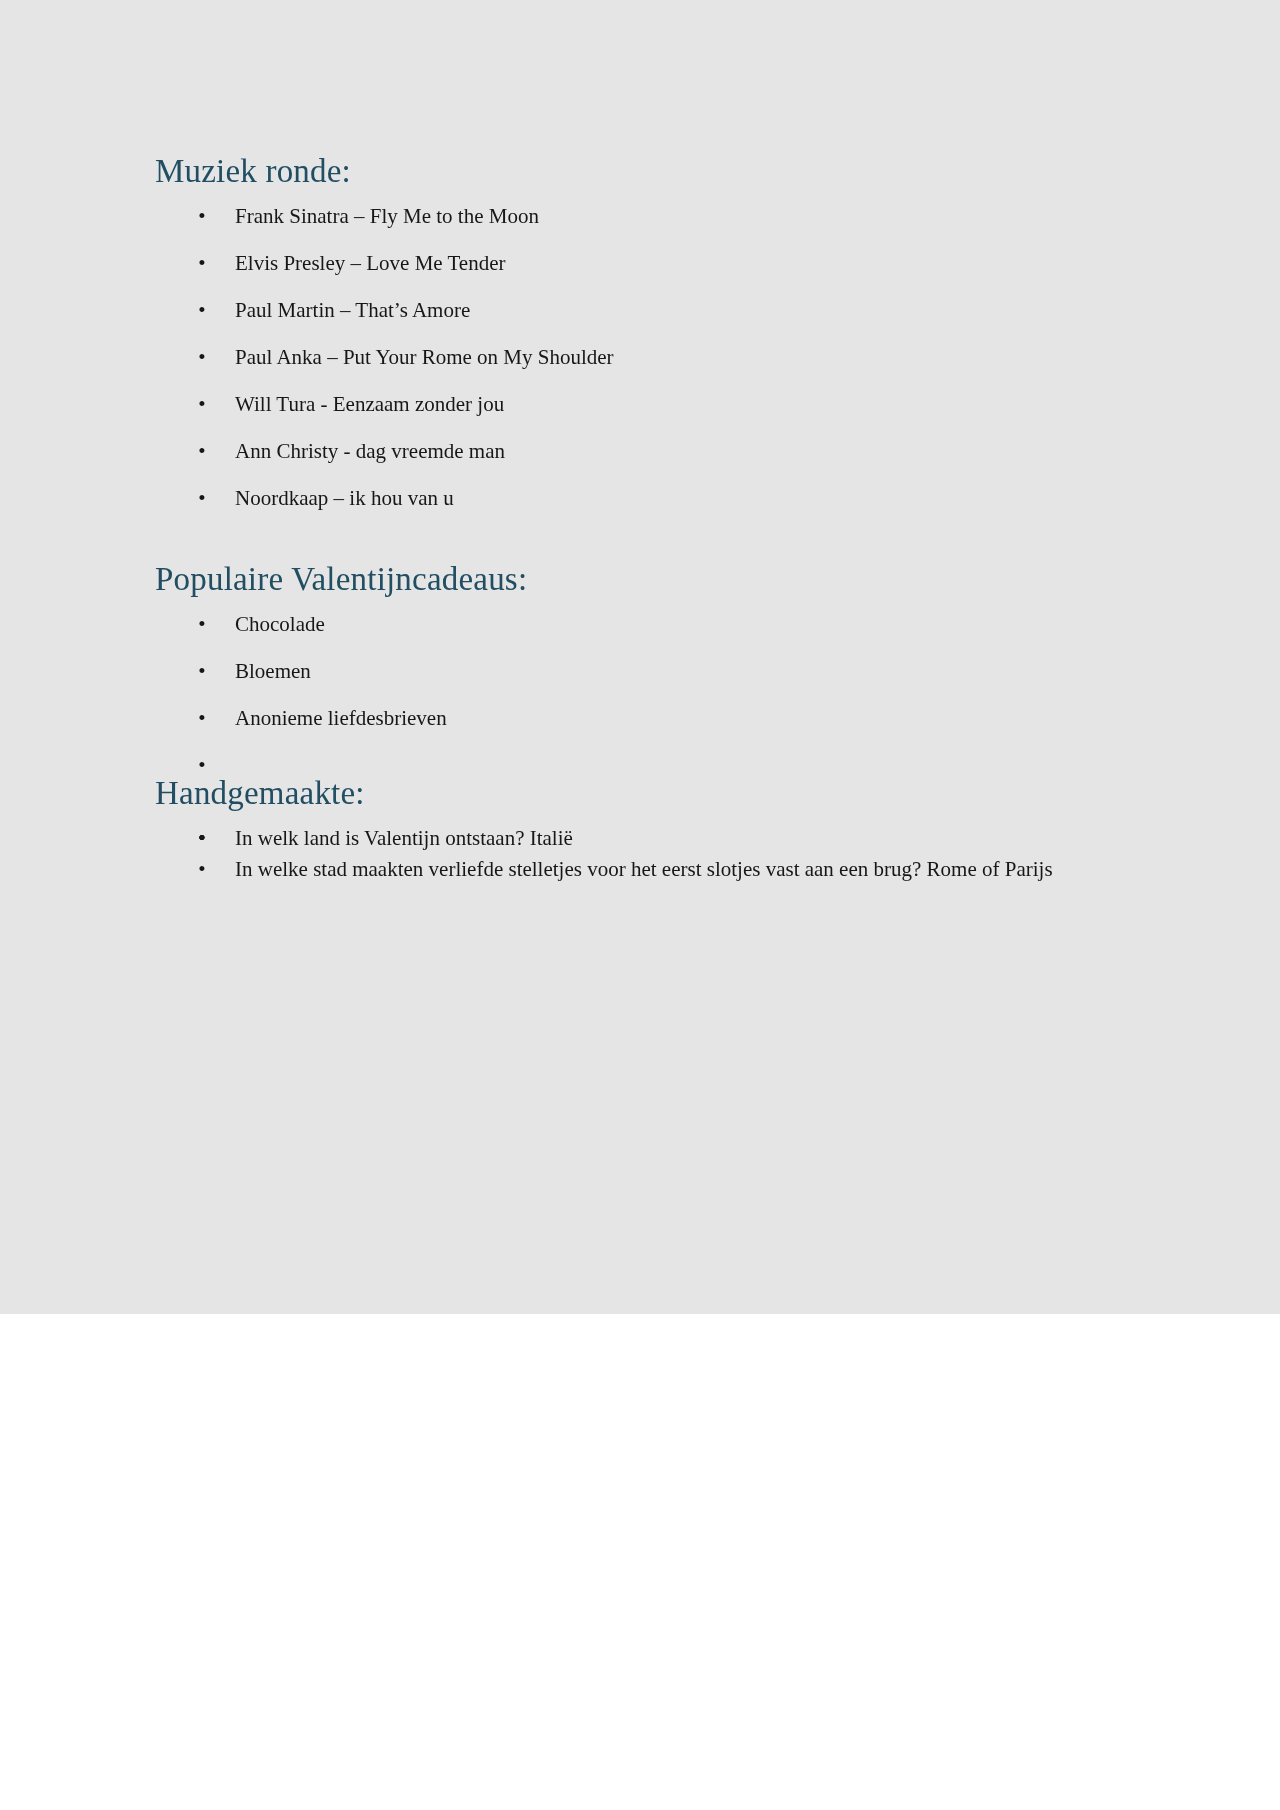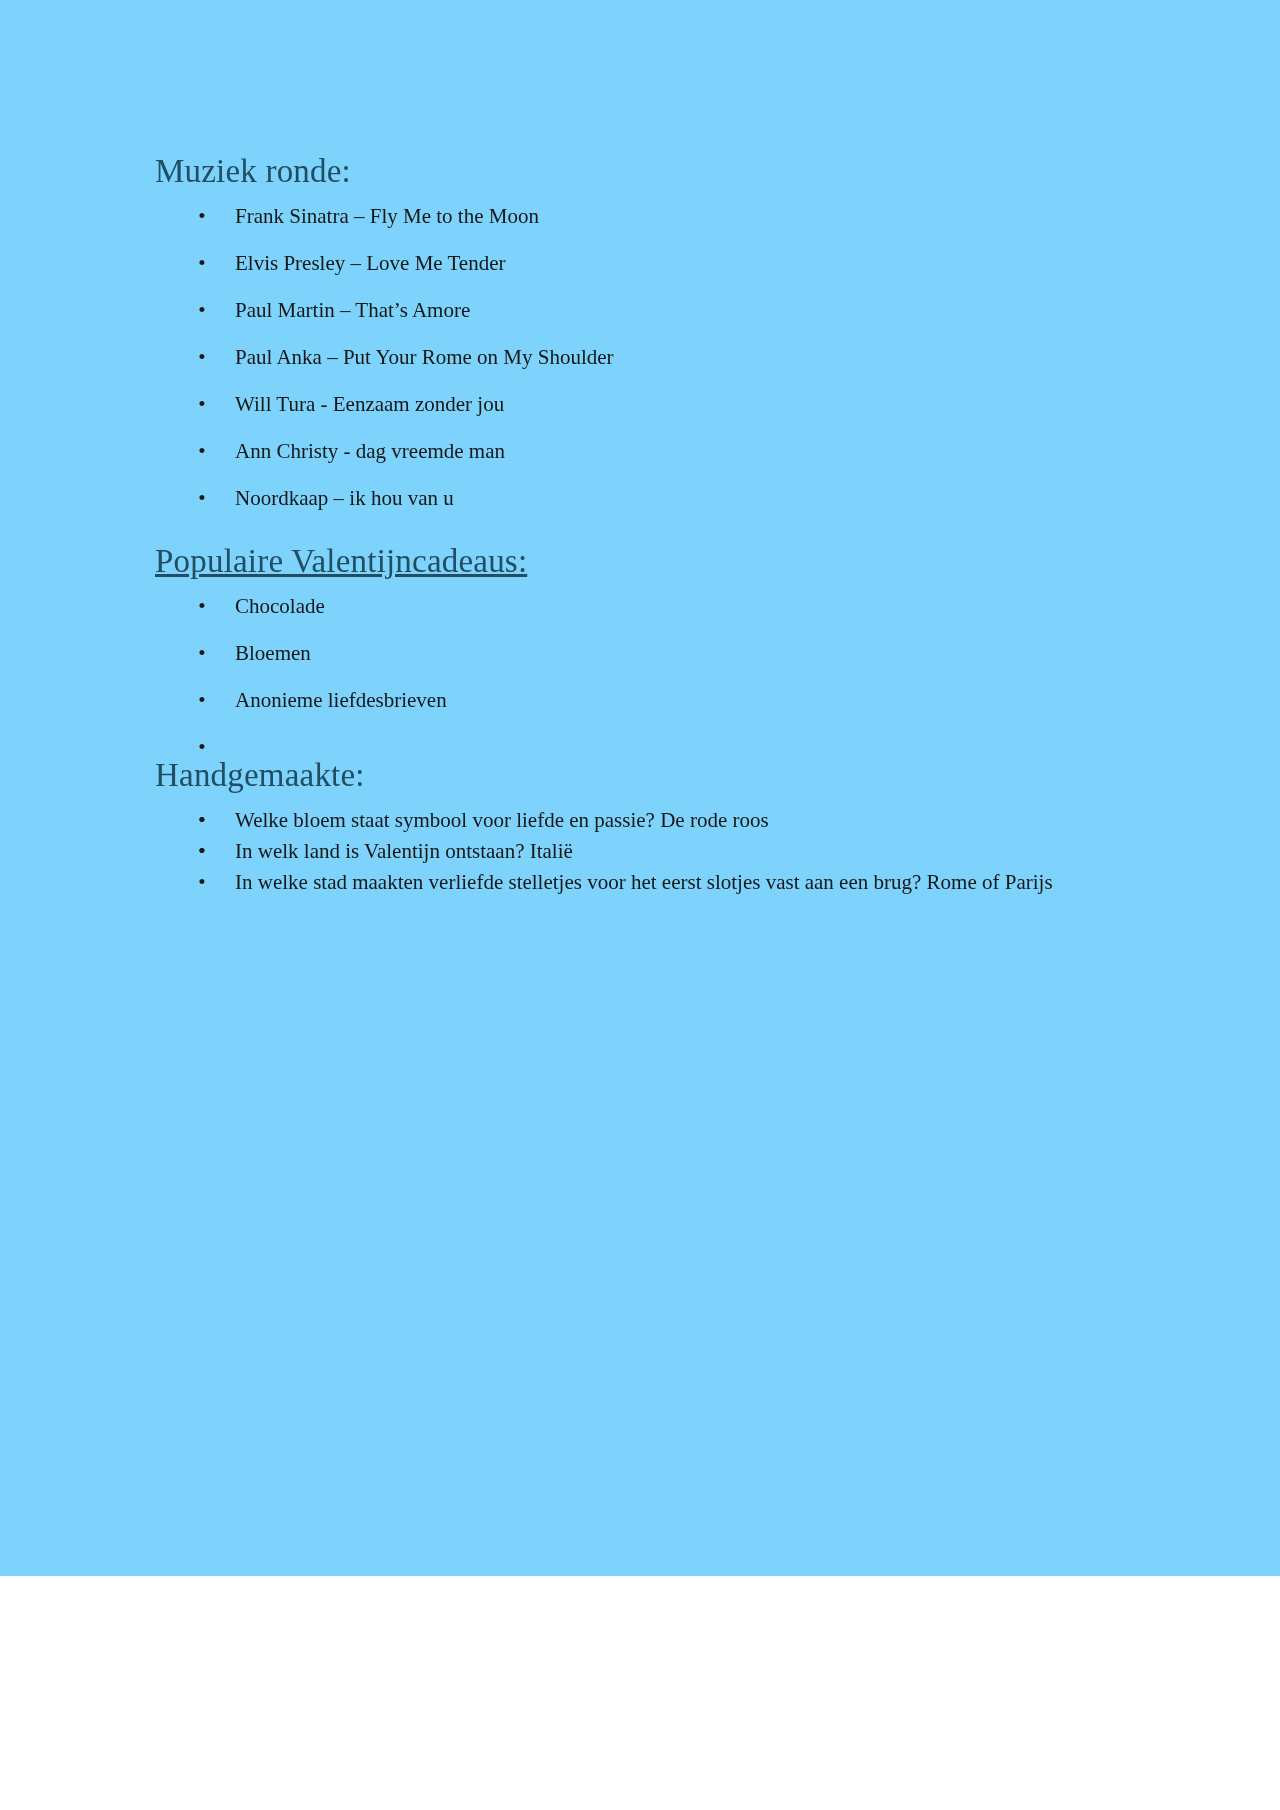--- a/index.html
+++ b/index.html
@@ -10,33 +10,33 @@
   body {
     width: 1280px;
     height: 1810px;
     font-family: "Liberation Serif", serif;
     color: #171717;
     overflow: hidden;
   }
   .page {
     box-sizing: border-box;
     width: 1280px;
-    height: 1576px;
+    height: 1314px;
     padding: 150px 115px 8px 155px;
-    background: #7dd3fc;
+    background: #e5e5e5;
   }
   .doc-heading {
     font-size: 33px;
     line-height: 42px;
     font-weight: 400;
     color: #214E63;
     margin: 0 0 10px 0;
     letter-spacing: 0.2px;
   }
-  .section-2 .doc-heading { margin-top: 28px; text-decoration: underline; }
+  .section-2 .doc-heading { margin-top: 46px; }
   .section-3 .doc-heading { margin-top: 40px; }
   ul.doc-list {
     list-style: none;
     margin: 0;
     padding: 0;
   }
   li.doc-li {
     position: relative;
     padding-left: 80px;
     font-size: 21px;
@@ -83,20 +83,20 @@
         <li class="doc-li"><span class="bullet">•</span><span>Bloemen</span></li>
         <li class="doc-li"><span class="bullet">•</span><span>Anonieme liefdesbrieven</span></li>
         <li class="doc-li"><span class="bullet">•</span></li>
       </ul>
   </section>
 
   <section class="section-3">
     <h2 class="doc-heading">Handgemaakte:</h2>
     <ul class="doc-list tight">
         <li class="doc-li"><span class="bullet">•</span></li>
-        <li class="doc-li"><span class="bullet">•</span><span>Welke bloem staat symbool voor liefde en passie? De rode roos</span></li>
+        <li class="doc-li"><span class="bullet">•</span></li>
         <li class="doc-li"><span class="bullet">•</span></li>
         <li class="doc-li"><span class="bullet">•</span><span>In welk land is Valentijn ontstaan? Italië</span></li>
         <li class="doc-li"><span class="bullet">•</span><span>In welke stad maakten verliefde stelletjes voor het eerst slotjes vast aan een brug? Rome of Parijs</span></li>
       </ul>
   </section>
 
 </div>
 
 </body></html>

